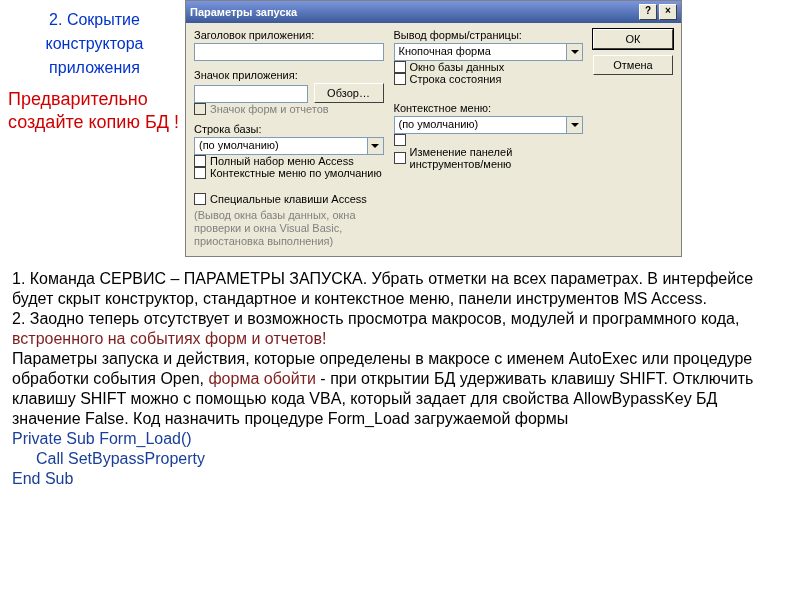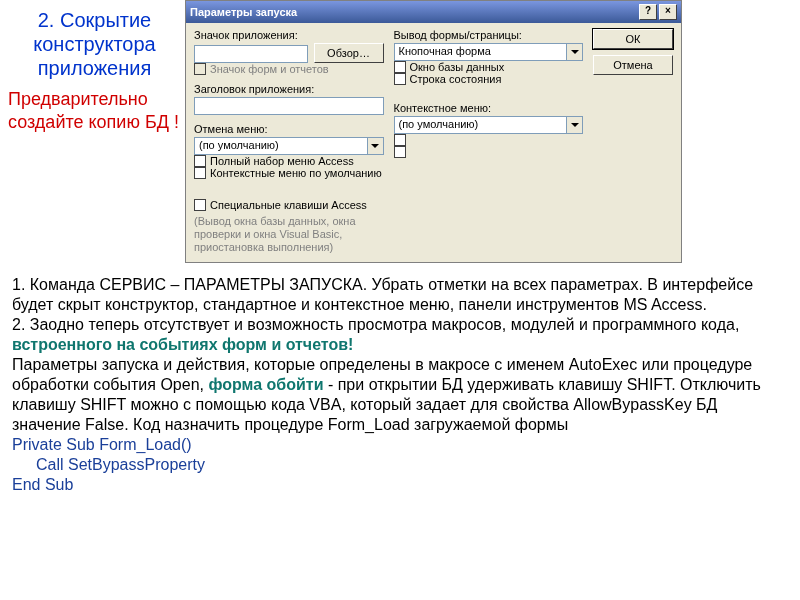--- a/index.html
+++ b/index.html
@@ -16,21 +16,21 @@
     display: flex;
     align-items: flex-start;
   }
   .left-text {
     width: 185px;
     padding: 8px 4px 0 8px;
     box-sizing: border-box;
   }
   .left-title {
     color: #0033cc;
-    font-size: 20px;
+    font-size: 16px;
     line-height: 24px;
     text-align: center;
     font-weight: normal;
   }
   .left-warn {
     color: #d00000;
     font-size: 18px;
     line-height: 23px;
     margin-top: 8px;
     text-align: left;
@@ -138,21 +138,21 @@
     margin-top:4px;
   }
   .field-group { margin-bottom: 8px; }
   .main-text {
     padding: 12px 12px 0 12px;
     font-size: 16px;
     line-height: 20px;
     font-family: Arial, sans-serif;
     color:#000;
   }
-  .red { color:#0f766e;font-weight:bold; }
+  .red { color:#7f1d1d; }
   .code { color:#1a3f99; }
   .indent { padding-left: 24px; }
 </style>
 </head>
 <body>
 
 <div class="top-row">
   <div class="left-text">
     <div class="left-title">2. Сокрытие конструктора приложения</div>
     <div class="left-warn">Предварительно создайте копию БД !</div>
@@ -161,52 +161,52 @@
   <div class="dialog">
     <div class="titlebar">
       <span>Параметры запуска</span>
       <span class="titlebar-spacer"></span>
       <span class="title-btn">?</span>
       <span class="title-btn">×</span>
     </div>
     <div class="dialog-body">
       <div class="col col-left">
         <div class="field-group">
+          <span class="lbl">Заголовок приложения:</span>
+          <input class="textfield" style="">
+        </div>
+        <div class="field-group">
           <span class="lbl">Значок приложения:</span>
           <div class="row-inline">
             <input class="textfield" style="flex: 1 1 0%;">
             <div class="btn">Обзор…</div>
           </div>
           <div class="check-row">
             <span class="checkbox disabled"></span>
             <span class="lbl-disabled">Значок форм и отчетов</span>
           </div>
         </div>
         <div class="field-group">
-          <span class="lbl">Заголовок приложения:</span>
-          <input class="textfield" style="">
-        </div>
-        <div class="field-group">
-          <span class="lbl">Отмена меню:</span>
+          <span class="lbl">Строка базы:</span>
           <div class="combo">
             <div class="combo-text">(по умолчанию)</div>
             <div class="combo-btn">
                 <div class="arrow-down"></div>
               </div>
           </div>
           <div class="check-row">
             <span class="checkbox"></span>
             <span>Полный набор меню Access</span>
           </div>
           <div class="check-row">
             <span class="checkbox"></span>
             <span>Контекстные меню по умолчанию</span>
           </div>
         </div>
-        <div class="check-row" style="margin-top:20px">
+        <div class="check-row" style="margin-top:14px">
           <span class="checkbox"></span>
           <span>Специальные клавиши Access</span>
         </div>
         <div class="footnote">(Вывод окна базы данных, окна проверки и окна Visual Basic, приостановка выполнения)</div>
       </div>
 
       <div class="col col-right">
         <div class="field-group">
           <span class="lbl">Вывод формы/страницы:</span>
           <div class="combo">
@@ -230,20 +230,21 @@
             <div class="combo-text">(по умолчанию)</div>
             <div class="combo-btn">
                 <div class="arrow-down"></div>
               </div>
           </div>
           <div class="check-row">
             <span class="checkbox"></span>
           </div>
           <div class="check-row">
             <span class="checkbox"></span>
+            <span>Изменение панелей инструментов/меню</span>
           </div>
         </div>
       </div>
 
       <div class="col-btns">
         <div class="btn btn-default" style="margin-bottom:6px">ОК</div>
         <div class="btn">Отмена</div>
       </div>
     </div>
   </div>

